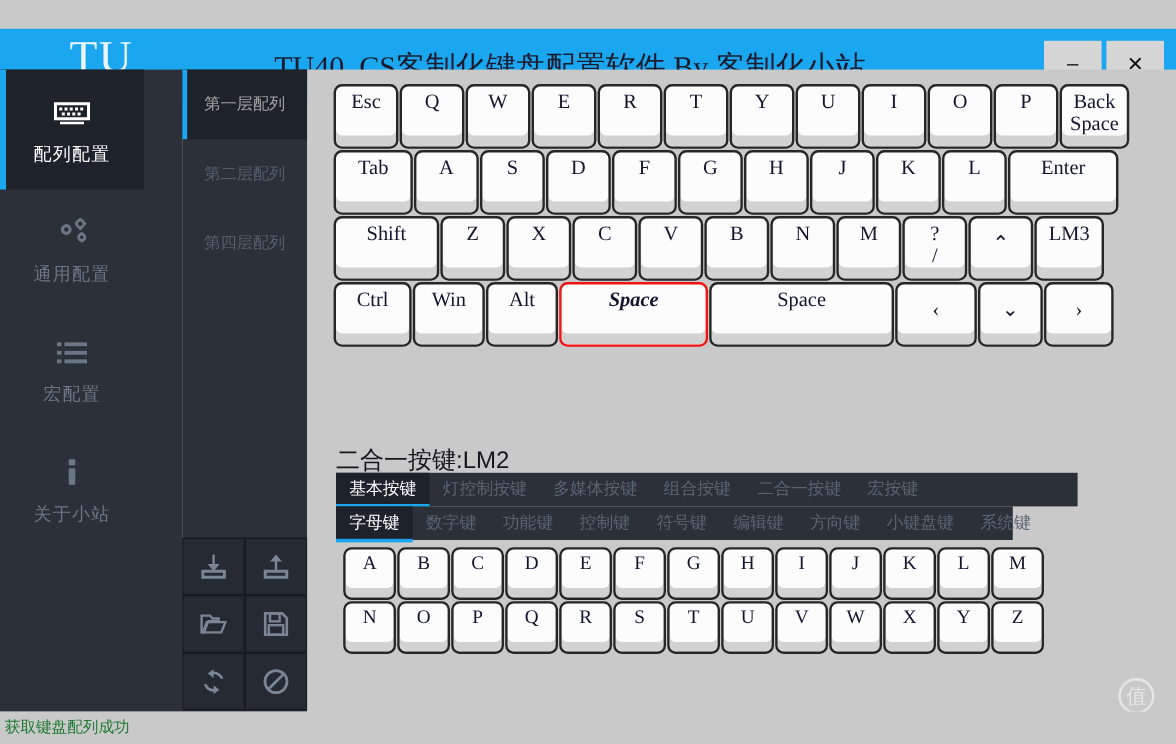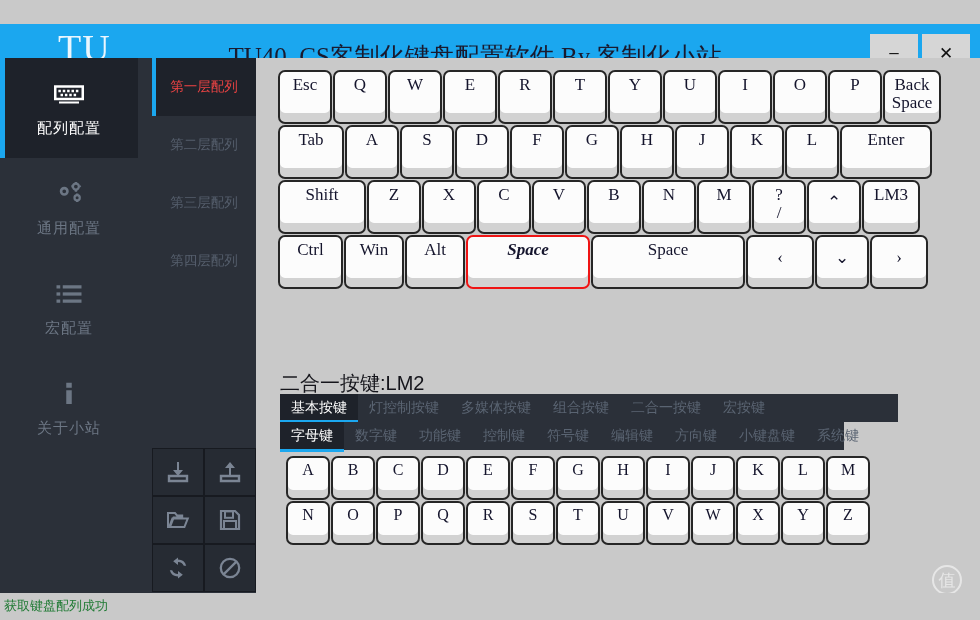--- a/index.html
+++ b/index.html
@@ -35,21 +35,21 @@
     font-size: 17px; color: #111; cursor: pointer;
     font-family: "Liberation Sans", sans-serif;
   }
 
   
   .sidebar {
     position: absolute; left: 0; top: 58px; width: 152px; height: 535px;
     background: #2b3039;
   }
   .side-item {
-    position: relative; height: 100px; width: 138px;
+    position: relative; height: 100px; width: 120px;
     display: flex; flex-direction: column; align-items: center; justify-content: center;
     gap: 10px; cursor: pointer; color: #6c7684; text-align: right;
   }
   .side-item.active { background: #1e222a; color: #ffffff; }
   .side-item.active::before {
     content: ""; position: absolute; left: 0; top: 0; width: 5px; height: 100%;
     background: #1ba7ef;
   }
   .side-label { font-size: 15px; letter-spacing: 1px; }
   .side-ico { width: 30px; height: 30px; display: block; }
@@ -57,21 +57,21 @@
   
   .layercol {
     position: absolute; left: 152px; top: 58px; width: 104px; height: 535px;
     background: #2b3039;
   }
   .layer-item {
     position: relative; height: 58px; width: 104px;
     display: flex; align-items: center; justify-content: center;
     font-size: 13.5px; color: #565f6d; cursor: pointer;
   }
-  .layer-item.active { background: #1e222a; color: #ef4444; }
+  .layer-item.active { background: #1e222a; color: #a3a3a3; }
   .layer-item.active::before {
     content: ""; position: absolute; left: 0; top: 0; width: 4px; height: 100%;
     background: #1ba7ef;
   }
 
   
   .toolgrid {
     position: absolute; left: 152px; top: 448px; width: 104px; height: 145px;
     display: grid; grid-template-columns: 52px 52px; grid-template-rows: 48px 48px 48px;
   }
@@ -223,23 +223,20 @@
     </div>
 
   <div class="layercol" id="layercol">
       <div class="layer-item active">
         <span>第一层配列</span>
       </div>
       <div class="layer-item">
         <span>第二层配列</span>
       </div>
       <div class="layer-item">
-        <span>第三层配列</span>
-      </div>
-      <div class="layer-item">
         <span>第四层配列</span>
       </div>
     </div>
 
   <div class="toolgrid" id="toolgrid">
       <div class="tool-btn">
         <span style="display: block; width: 24px; height: 24px;"><svg viewBox="0 0 24 24" fill="currentColor">
             <path d="M11 2h2v8h4l-5 6-5-6h4z"></path>
             <path d="M3 16h18v5H3z" fill="none" stroke="currentColor" stroke-width="2.4"></path>
           </svg></span>

